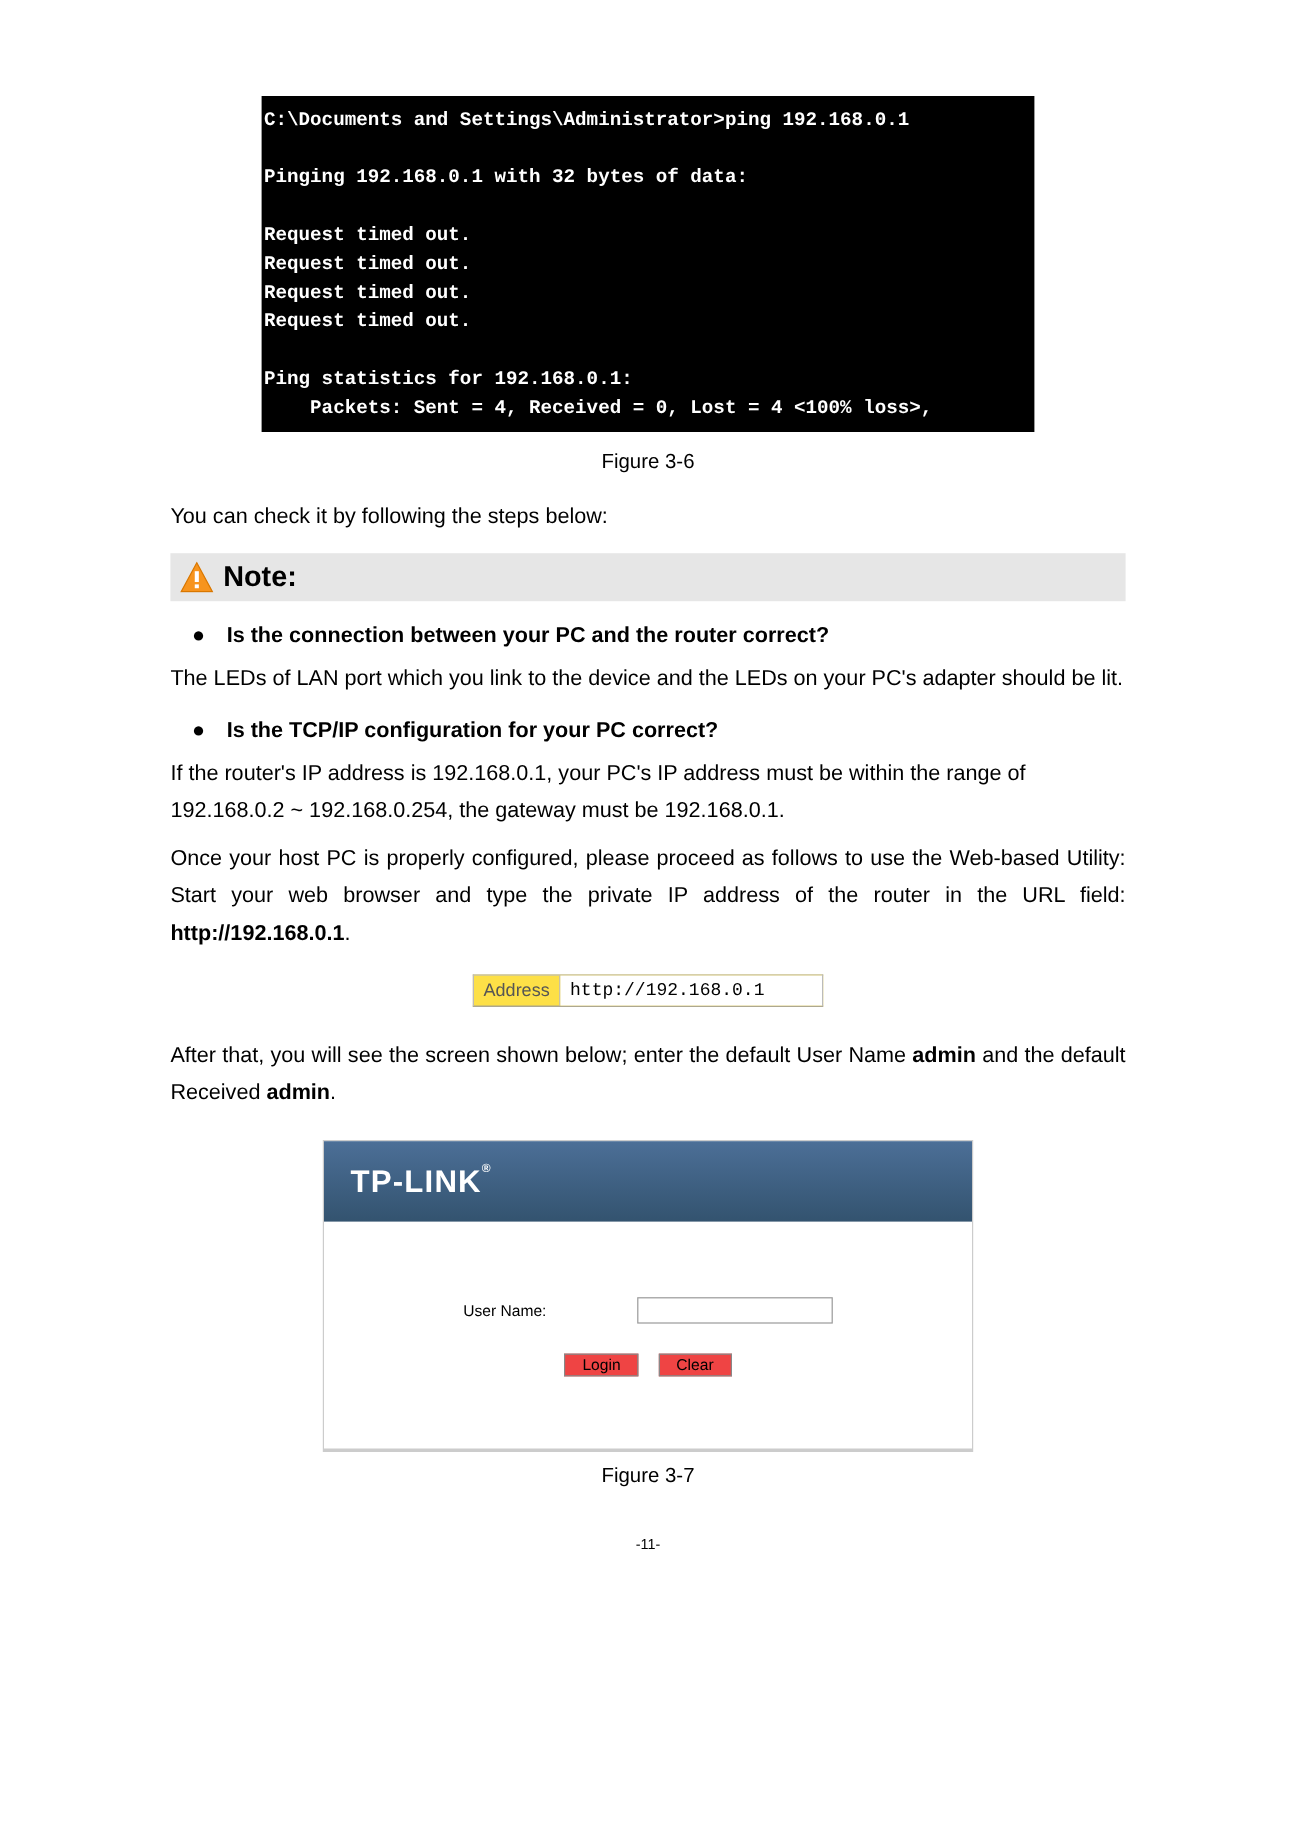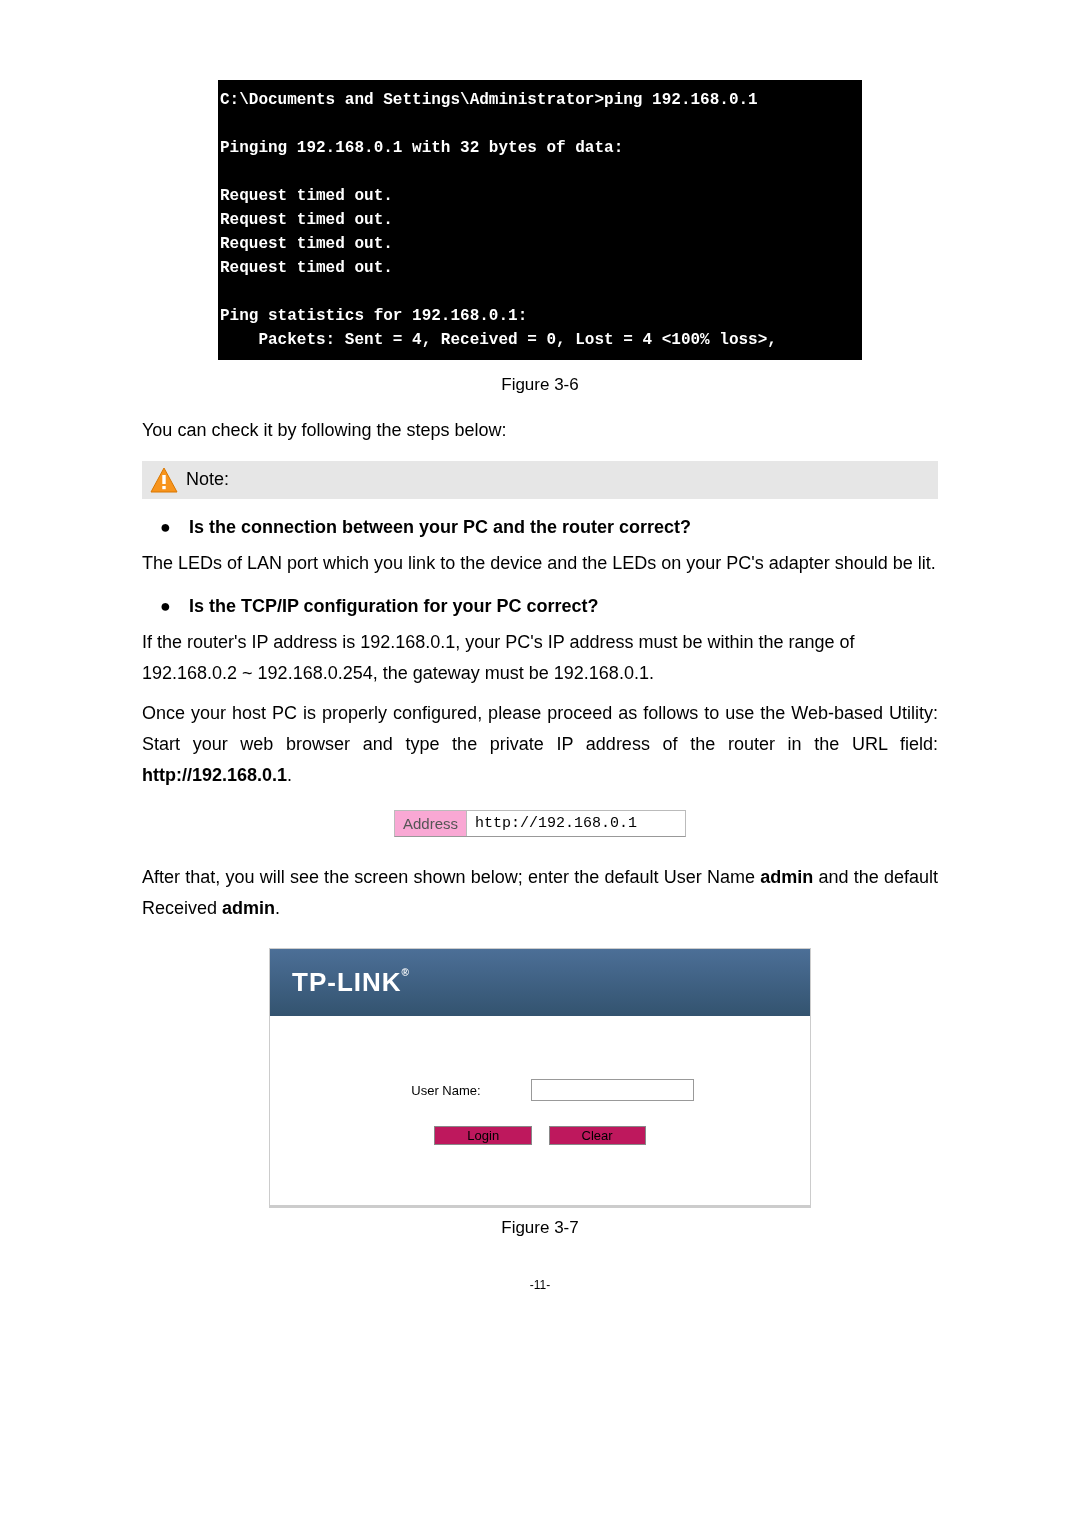--- a/index.html
+++ b/index.html
@@ -42,39 +42,39 @@
   }
   .justify { text-align: justify; }
   .note-box {
     background: #e6e6e6;
     padding: 6px 8px;
     margin: 15px 0;
     display: flex;
     align-items: center;
   }
   .note-box svg { flex: 0 0 auto; margin-right: 8px; }
-  .note-label { font-weight: normal; font-size: 18px; }
+  .note-label { font-weight: bold; font-size: 24px; }
   .bullet-line {
     font-size: 18px;
     margin: 18px 0 2px 0;
     display: flex;
   }
   .bullet-line .dot { margin: 0 18px 0 18px; }
   .bullet-line .bl { font-weight: bold; }
   .section-heading {
     font-size: 27px;
     font-weight: bold;
     margin: 28px 0 10px 0;
   }
   .addr-bar {
     width: 290px;
     margin: 20px auto 25px auto;
     border: 1px solid #bbb;
     border-bottom: 1px solid #999;
-    background: #f9a8d4;
+    background: #fde047;
     display: flex;
     font-size: 15px;
   }
   .addr-bar .lbl {
     padding: 4px 8px;
     color: #555;
     border-right: 1px solid #bbb;
     font-family: Arial, sans-serif;
   }
   .addr-bar .url {
@@ -108,39 +108,39 @@
   }
   .login-row {
     display: flex;
     align-items: center;
     justify-content: center;
     margin: 8px 0;
     font-size: 13px;
   }
   .login-row .fl {
     width: 120px;
-    text-align: center;
+    text-align: left;
     margin-right: 25px;
   }
   .login-row input[type="text"],
   .login-row input[type="password"] {
     width: 155px;
     height: 18px;
     border: 1px solid #999;
     background: #fff;
     padding: 1px 3px;
   }
   .login-buttons {
     margin-top: 25px;
   }
   .login-buttons button {
     font-size: 13px;
-    padding: 1px 32px;
+    padding: 1px 14px;
     margin: 0 6px;
-    background: #be185d;
+    background: #ef4444;
     border: 1px solid #888;
     cursor: pointer;
   }
   .page-number {
     text-align: center;
     font-size: 12px;
     margin-top: 40px;
   }
   b { font-weight: bold; }
 </style>

